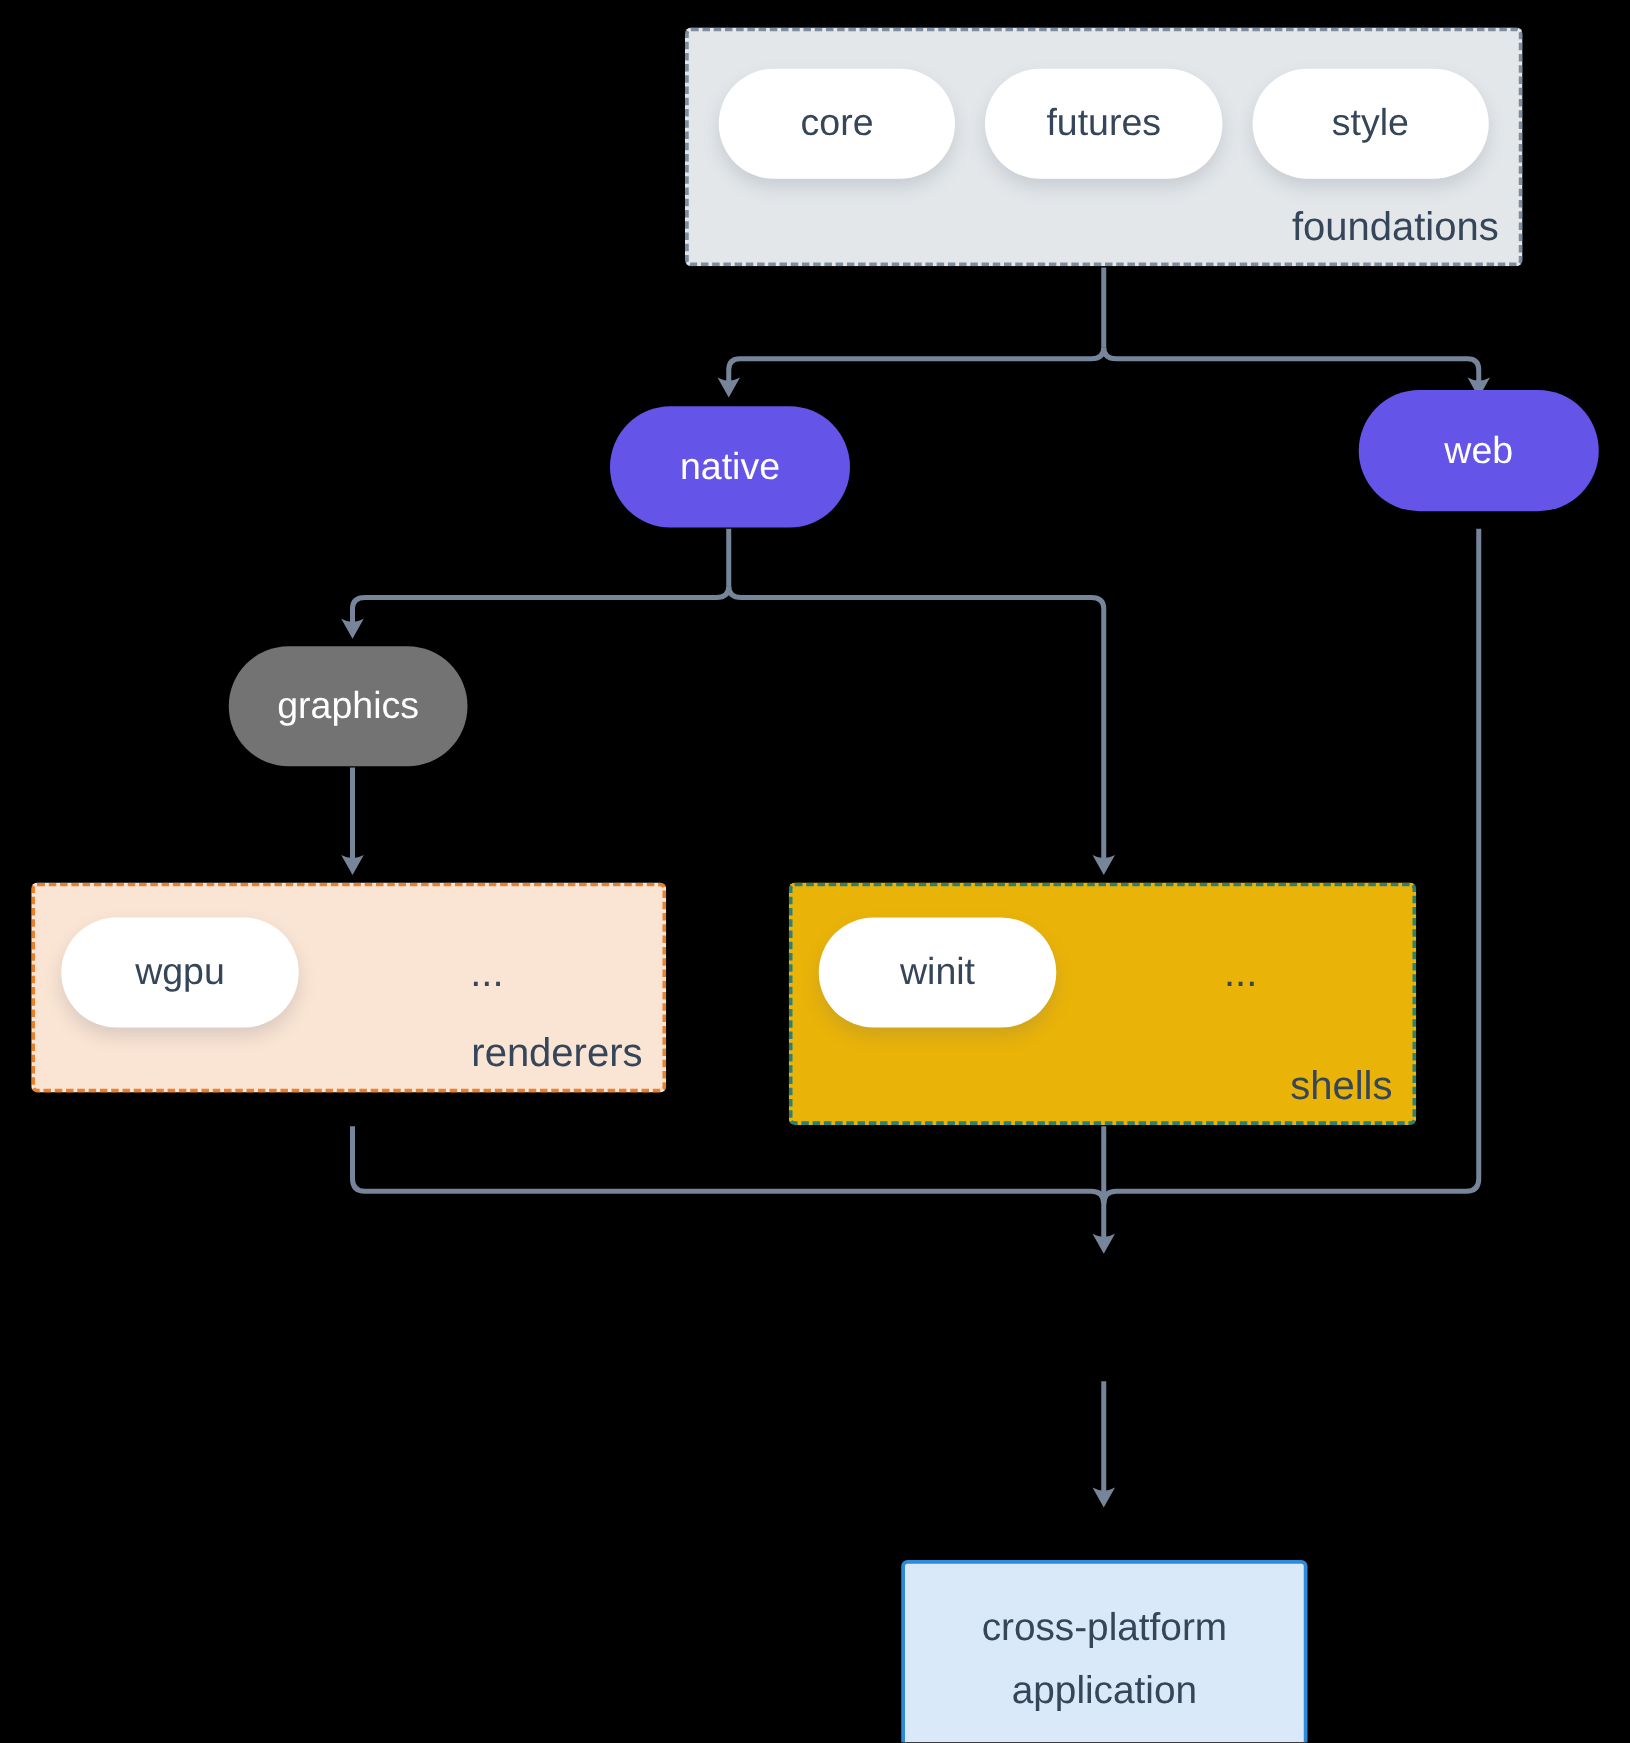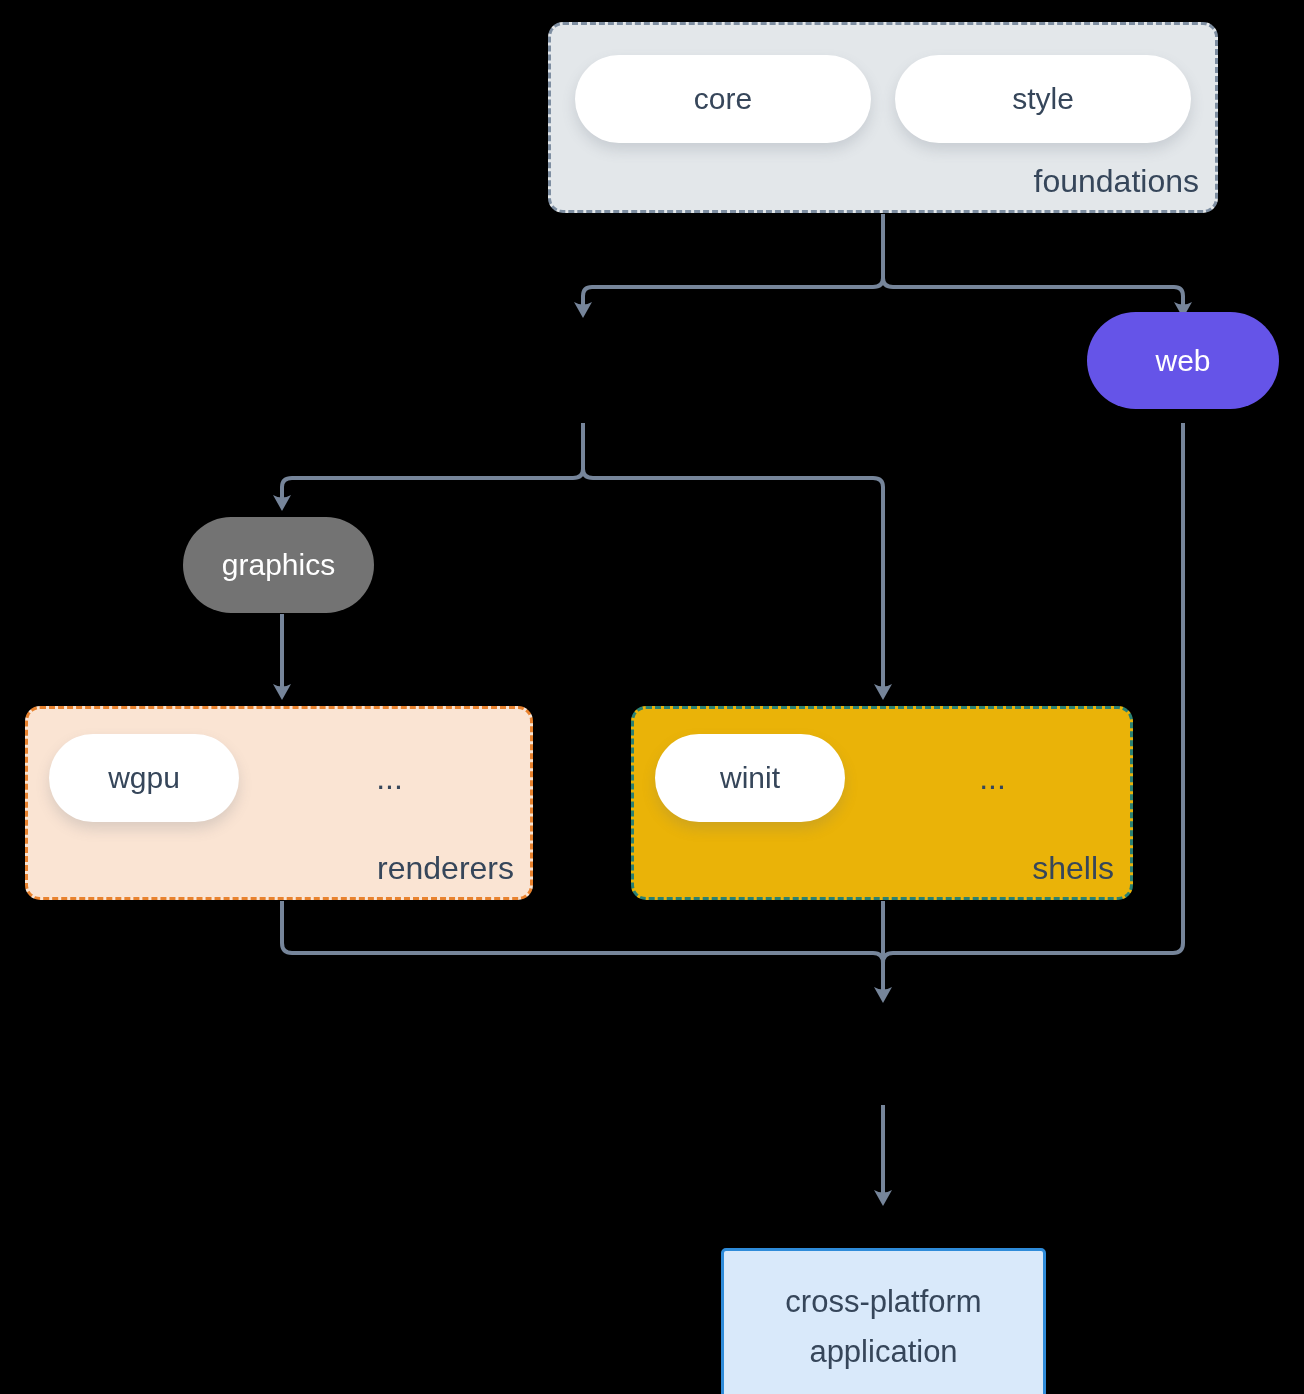--- a/index.html
+++ b/index.html
@@ -9,21 +9,21 @@
     background:#000;
     font-family:"Liberation Sans", sans-serif;
     overflow:hidden;
   }
   svg.arrows{position:absolute;left:0;top:0;width:1304px;height:1394px;}
   svg.arrows path.line{fill:none;stroke:#76859a;stroke-width:4;}
   svg.arrows path.head{fill:#76859a;stroke:none;}
 
   .group{
     position:absolute;
-    border-radius:15px;
+    border-radius:5px;
     box-sizing:border-box;
   }
   .group-label{
     position:absolute;
     right:16px;bottom:10px;
     font-size:32px;
     color:#36465a;
   }
   .pill-row{
     display:flex;
@@ -48,21 +48,21 @@
 
   #foundations{
     left:548px;top:22px;width:670px;height:191px;
     background:#e3e7ea;
     border:3px dashed #7e8ea1;
   }
   #foundations .pill-row{padding:30px 24px 0 24px;}
   #foundations .white-pill{flex:1;}
 
   #renderers{
-    left:25px;top:706px;width:508px;height:194px;
+    left:25px;top:706px;width:508px;height:168px;
     background:#fae4d3;
     border:3px dashed #e8822e;
   }
   #shells{
     left:631px;top:706px;width:502px;height:194px;
     background:#eab308;
     border:3px dashed #2b8173;
   }
   #renderers .pill-row,#shells .pill-row{padding:25px 14px 0 21px;}
   #renderers .white-pill,#shells .white-pill{width:190px;flex:none;}
@@ -121,25 +121,27 @@
     <path class="line" d="M883,901 V991"></path>
     <path class="head" d="M883,1003 L874,987 Q883,992 892,987 Z"></path>
 
     <path class="line" d="M883,1105 V1194"></path>
     <path class="head" d="M883,1206 L874,1190 Q883,1195 892,1190 Z"></path>
   </svg>
 
   <div class="group" id="foundations">
     <div class="pill-row">
       <div class="white-pill">core</div>
+      <div class="white-pill">futures</div>
       <div class="white-pill">style</div>
     </div>
     <div class="group-label">foundations</div>
   </div>
 
+  <div class="node" id="node-native">native</div>
   <div class="node" id="node-web">web</div>
 
   <div class="node" id="node-graphics">graphics</div>
 
   <div class="group" id="renderers">
     <div class="pill-row">
       <div class="white-pill">wgpu</div>
       <div class="ellipsis">...</div>
     </div>
     <div class="group-label">renderers</div>

